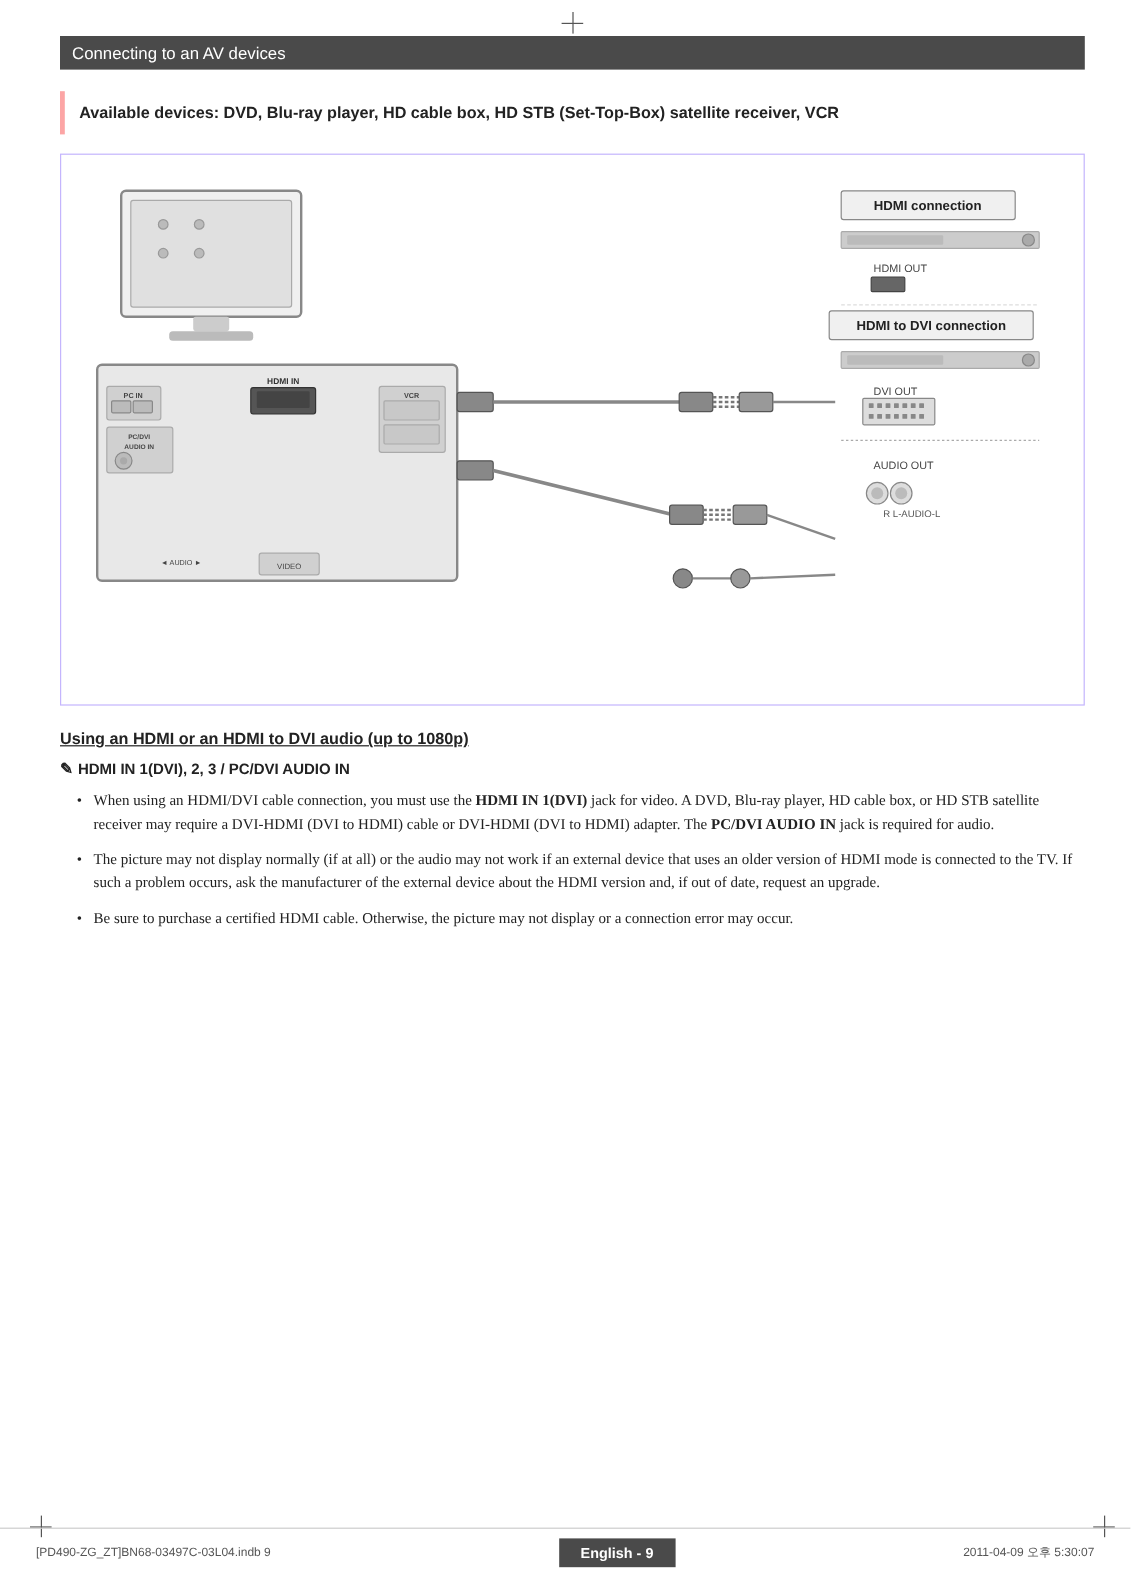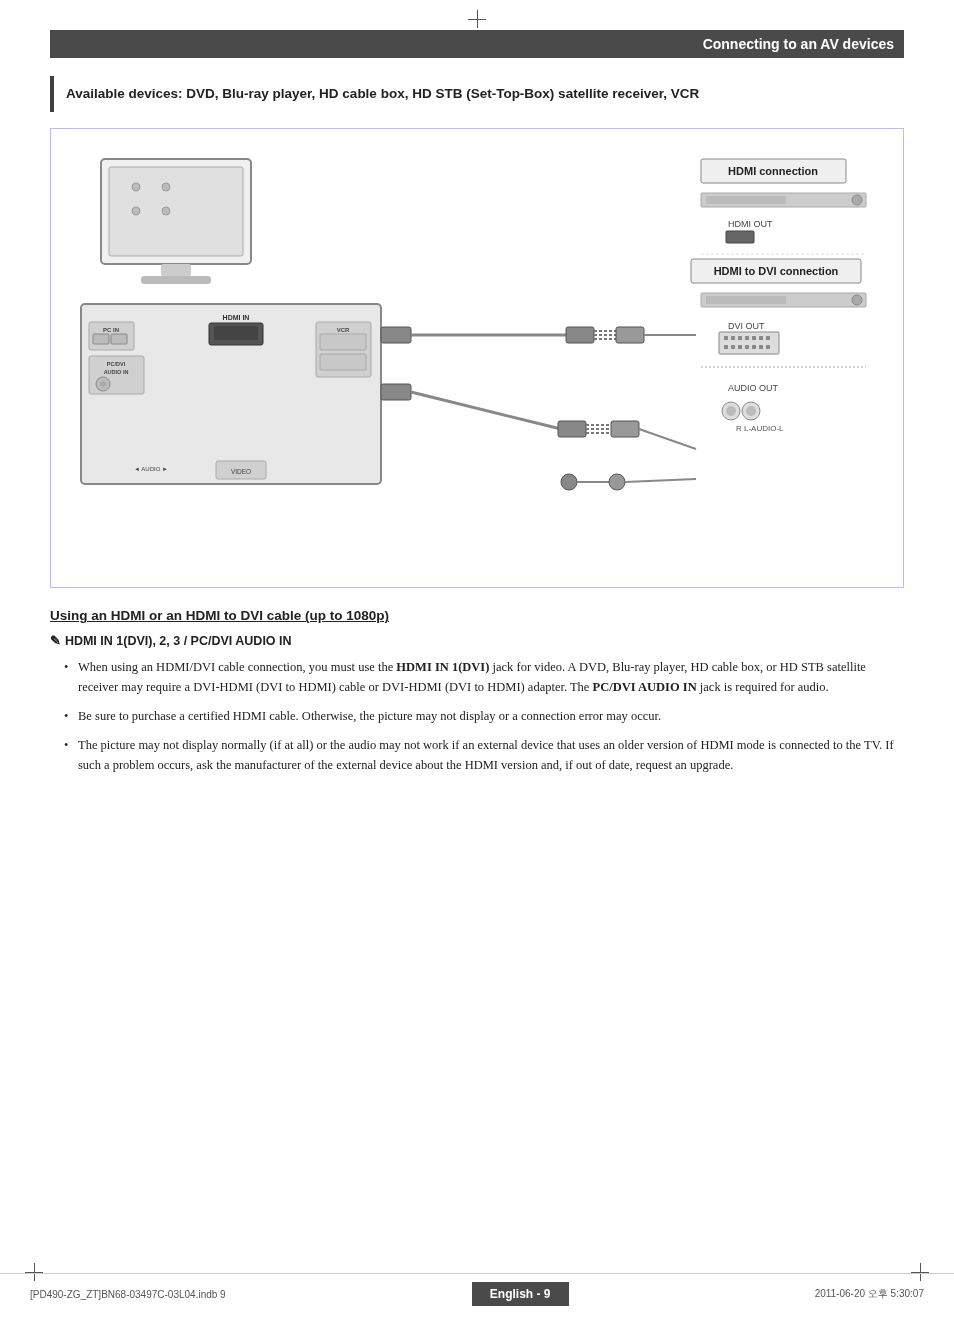--- a/index.html
+++ b/index.html
@@ -34,30 +34,30 @@
       position: absolute;
       background: #555;
     }
     .crosshair-top::before { width: 1px; height: 18px; left: 9px; top: 0; }
     .crosshair-top::after { width: 18px; height: 1px; top: 9px; left: 0; }
 
     
     .section-title-bar {
       background: #4a4a4a;
       color: #ffffff;
-      text-align: right;
+      text-align: left;
       padding: 6px 10px;
       font-size: 14px;
-      font-weight: bold;
+      font-weight: normal;
       margin-bottom: 18px;
     }
 
     
     .available-devices {
-      border-left: 4px solid #404040;
+      border-left: 4px solid #fca5a5;
       padding: 8px 12px;
       margin-bottom: 16px;
       background: #fff;
     }
     .available-devices p {
       font-size: 13.5px;
       font-weight: bold;
       line-height: 1.5;
     }
 
@@ -110,21 +110,21 @@
       position: absolute;
       left: 4px;
       top: 0;
     }
 
     
     .footer {
       position: absolute;
       bottom: 15px;
       left: 0;
-      right: 0;
+      right: 12px;
       display: flex;
       align-items: center;
       justify-content: space-between;
       padding: 0 30px;
       border-top: 1px solid #ccc;
       padding-top: 8px;
     }
 
     .footer-left {
       font-size: 10px;
@@ -321,43 +321,43 @@
         <circle cx="680" cy="262" r="5" fill="#bbb"></circle>
 
         <text x="665" y="282" font-size="8" fill="#555">R L-AUDIO-L</text>
 
       </svg>
 
     </div>
   </div>
 
   <div style="margin-bottom:14px;">
-    <p class="hdmi-section-title">Using an HDMI or an HDMI to DVI cable (up to 1080p)</p>
+    <p class="hdmi-section-title">Using an HDMI or an HDMI to DVI audio (up to 1080p)</p>
 
     <div class="note-header">
       <span class="note-icon">✎</span>
       <span>HDMI IN 1(DVI), 2, 3 / PC/DVI AUDIO IN</span>
     </div>
 
     <ul class="bullet-list">
       <li>
         When using an HDMI/DVI cable connection, you must use the <strong>HDMI IN 1(DVI)</strong> jack for video. A DVD, Blu-ray player, HD cable box, or HD STB satellite receiver may require a DVI-HDMI (DVI to HDMI) cable or DVI-HDMI (DVI to HDMI) adapter. The <strong>PC/DVI AUDIO IN</strong> jack is required for audio.
       </li>
       <li>
-        Be sure to purchase a certified HDMI cable. Otherwise, the picture may not display or a connection error may occur.
+        The picture may not display normally (if at all) or the audio may not work if an external device that uses an older version of HDMI mode is connected to the TV. If such a problem occurs, ask the manufacturer of the external device about the HDMI version and, if out of date, request an upgrade.
       </li>
       <li>
-        The picture may not display normally (if at all) or the audio may not work if an external device that uses an older version of HDMI mode is connected to the TV. If such a problem occurs, ask the manufacturer of the external device about the HDMI version and, if out of date, request an upgrade.
+        Be sure to purchase a certified HDMI cable. Otherwise, the picture may not display or a connection error may occur.
       </li>
     </ul>
   </div>
 
   <div class="crosshair-bl"></div>
 
   <div class="crosshair-br"></div>
 
   <div class="footer">
     <span class="footer-left">[PD490-ZG_ZT]BN68-03497C-03L04.indb   9</span>
     <span class="footer-center">English - 9</span>
-    <span class="footer-right">2011-06-20   오후 5:30:07</span>
+    <span class="footer-right">2011-04-09   오후 5:30:07</span>
   </div>
 
 </div>
 
 </body></html>

